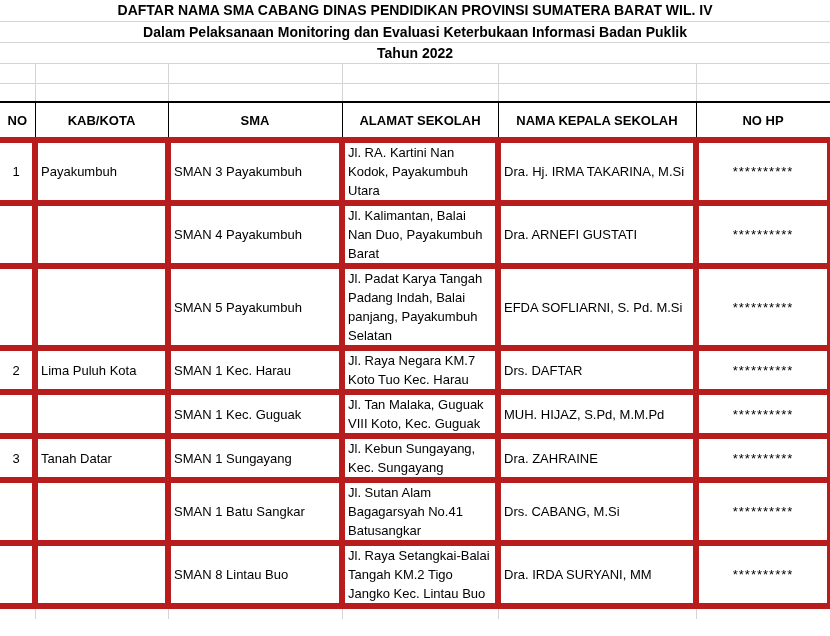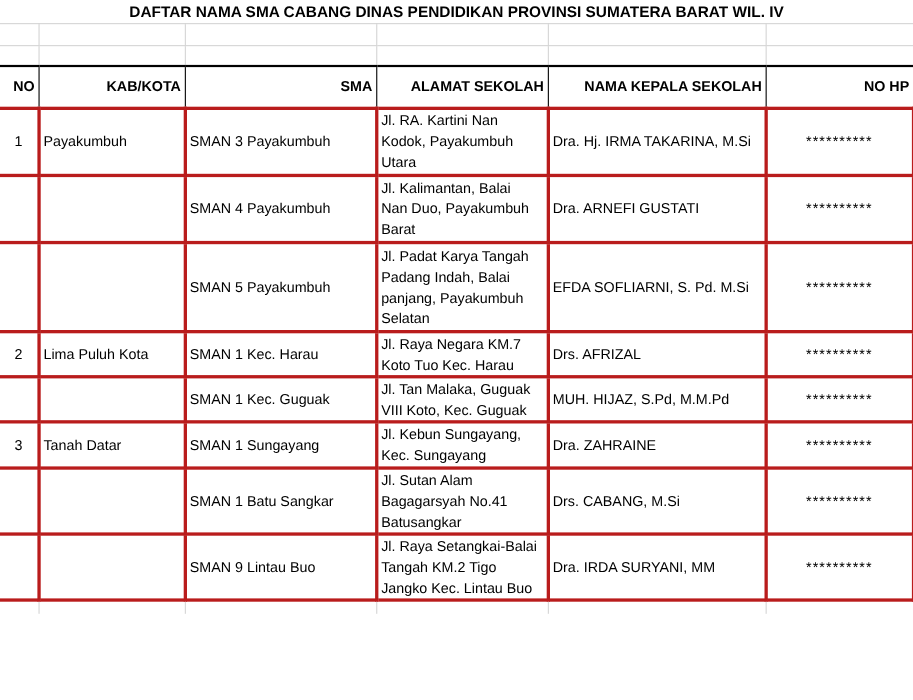--- a/index.html
+++ b/index.html
@@ -33,30 +33,30 @@
   }
   
   tr.blank td {
     border: 1px solid #d4d4d4;
     padding: 0;
   }
   tr.blank td:first-child { border-left: none; }
   
   tr.hdr td {
     font-weight: bold;
-    text-align: right;
+    text-align: center;
     border: 1px solid #000;
     border-top: 2px solid #000;
     border-bottom: 2px solid #000;
     white-space: nowrap;
   }
   tr.hdr td:first-child { border-left: none; }
   
   tr.data td {
-    border: 3px solid #b91c1c;
+    border: 6px solid #b91c1c;
   }
   tr.data td:first-child { border-left: none; }
   td.c-no { text-align: center; }
   td.c-hp { text-align: center; letter-spacing: 1px; white-space: nowrap; }
   td.c-addr {
     white-space: pre-line;
     line-height: 19px;
   }
   td.c-text { white-space: nowrap; }
   
@@ -79,20 +79,26 @@
     <col style="width:174px">
     <col style="width:156px">
     <col style="width:198px">
     <col style="width:134px">
   </colgroup>
 
   <tbody>
       <tr style="height:21px">
     <td class="title" colspan="6">DAFTAR NAMA SMA CABANG DINAS PENDIDIKAN PROVINSI SUMATERA BARAT WIL. IV</td>
   </tr>
+  <tr style="height:21px">
+    <td class="title" colspan="6">Dalam Pelaksanaan Monitoring dan Evaluasi Keterbukaan Informasi Badan Puklik</td>
+  </tr>
+  <tr style="height:21px">
+    <td class="title" colspan="6">Tahun 2022</td>
+  </tr>
 
   <tr class="blank" style="height:20px">
     <td></td>
         <td></td>
         <td></td>
         <td></td>
         <td></td>
         <td></td>
   </tr>
   <tr class="blank" style="height:19px">
@@ -143,21 +149,21 @@
 Selatan</td>
     <td class="c-text">EFDA SOFLIARNI, S. Pd. M.Si</td>
     <td class="c-hp">**********</td>
   </tr>
   <tr class="data" style="height:40px">
     <td class="c-no">2</td>
     <td class="c-text">Lima Puluh Kota</td>
     <td class="c-text">SMAN 1 Kec. Harau</td>
     <td class="c-addr">Jl. Raya Negara KM.7
 Koto Tuo Kec. Harau</td>
-    <td class="c-text">Drs. AFRIZAL</td>
+    <td class="c-text">Drs. DAFTAR</td>
     <td class="c-hp">**********</td>
   </tr>
   <tr class="data" style="height:39px">
     <td class="c-no"></td>
     <td class="c-text"></td>
     <td class="c-text">SMAN 1 Kec. Guguak</td>
     <td class="c-addr">Jl. Tan Malaka, Guguak
 VIII Koto, Kec. Guguak</td>
     <td class="c-text">MUH. HIJAZ, S.Pd, M.M.Pd</td>
     <td class="c-hp">**********</td>
@@ -177,21 +183,21 @@
     <td class="c-text">SMAN 1 Batu Sangkar</td>
     <td class="c-addr">Jl. Sutan Alam
 Bagagarsyah No.41
 Batusangkar</td>
     <td class="c-text">Drs. CABANG, M.Si</td>
     <td class="c-hp">**********</td>
   </tr>
   <tr class="data" style="height:59px">
     <td class="c-no"></td>
     <td class="c-text"></td>
-    <td class="c-text">SMAN 9 Lintau Buo</td>
+    <td class="c-text">SMAN 8 Lintau Buo</td>
     <td class="c-addr">Jl. Raya Setangkai-Balai
 Tangah KM.2 Tigo
 Jangko Kec. Lintau Buo</td>
     <td class="c-text">Dra. IRDA SURYANI, MM</td>
     <td class="c-hp">**********</td>
   </tr>
 
   <tr class="tail" style="height:13px">
     <td></td>
         <td></td>

